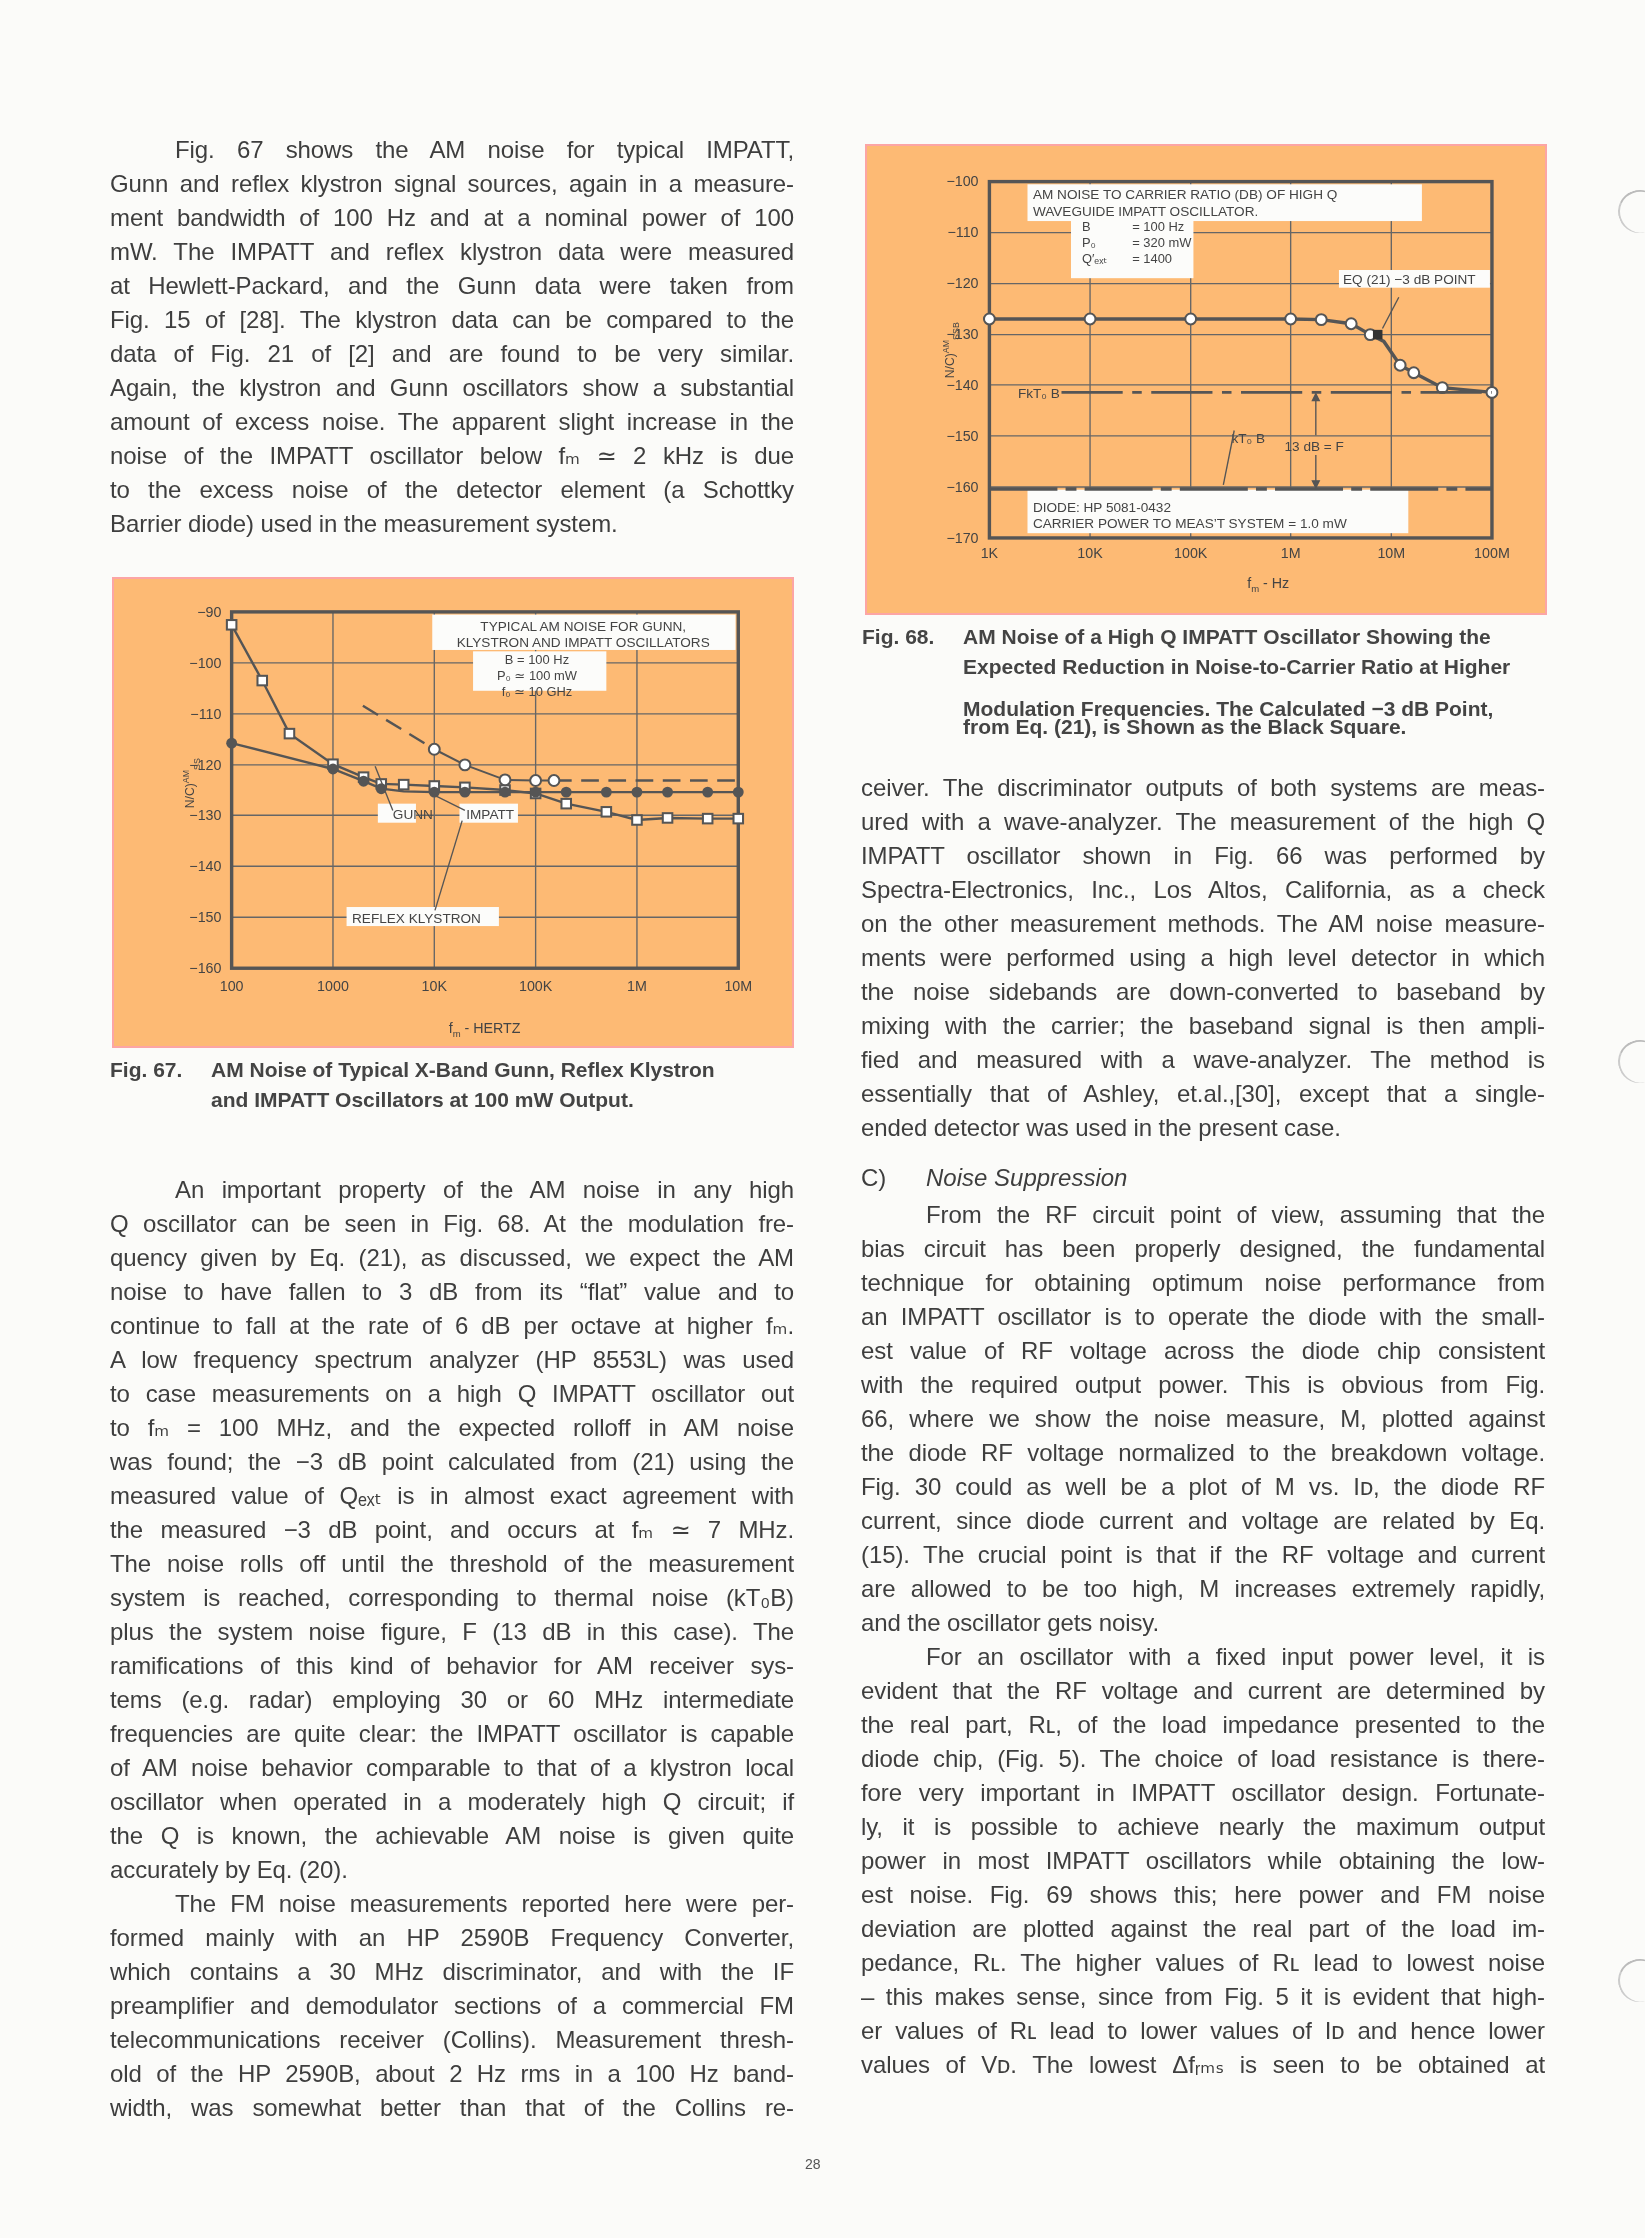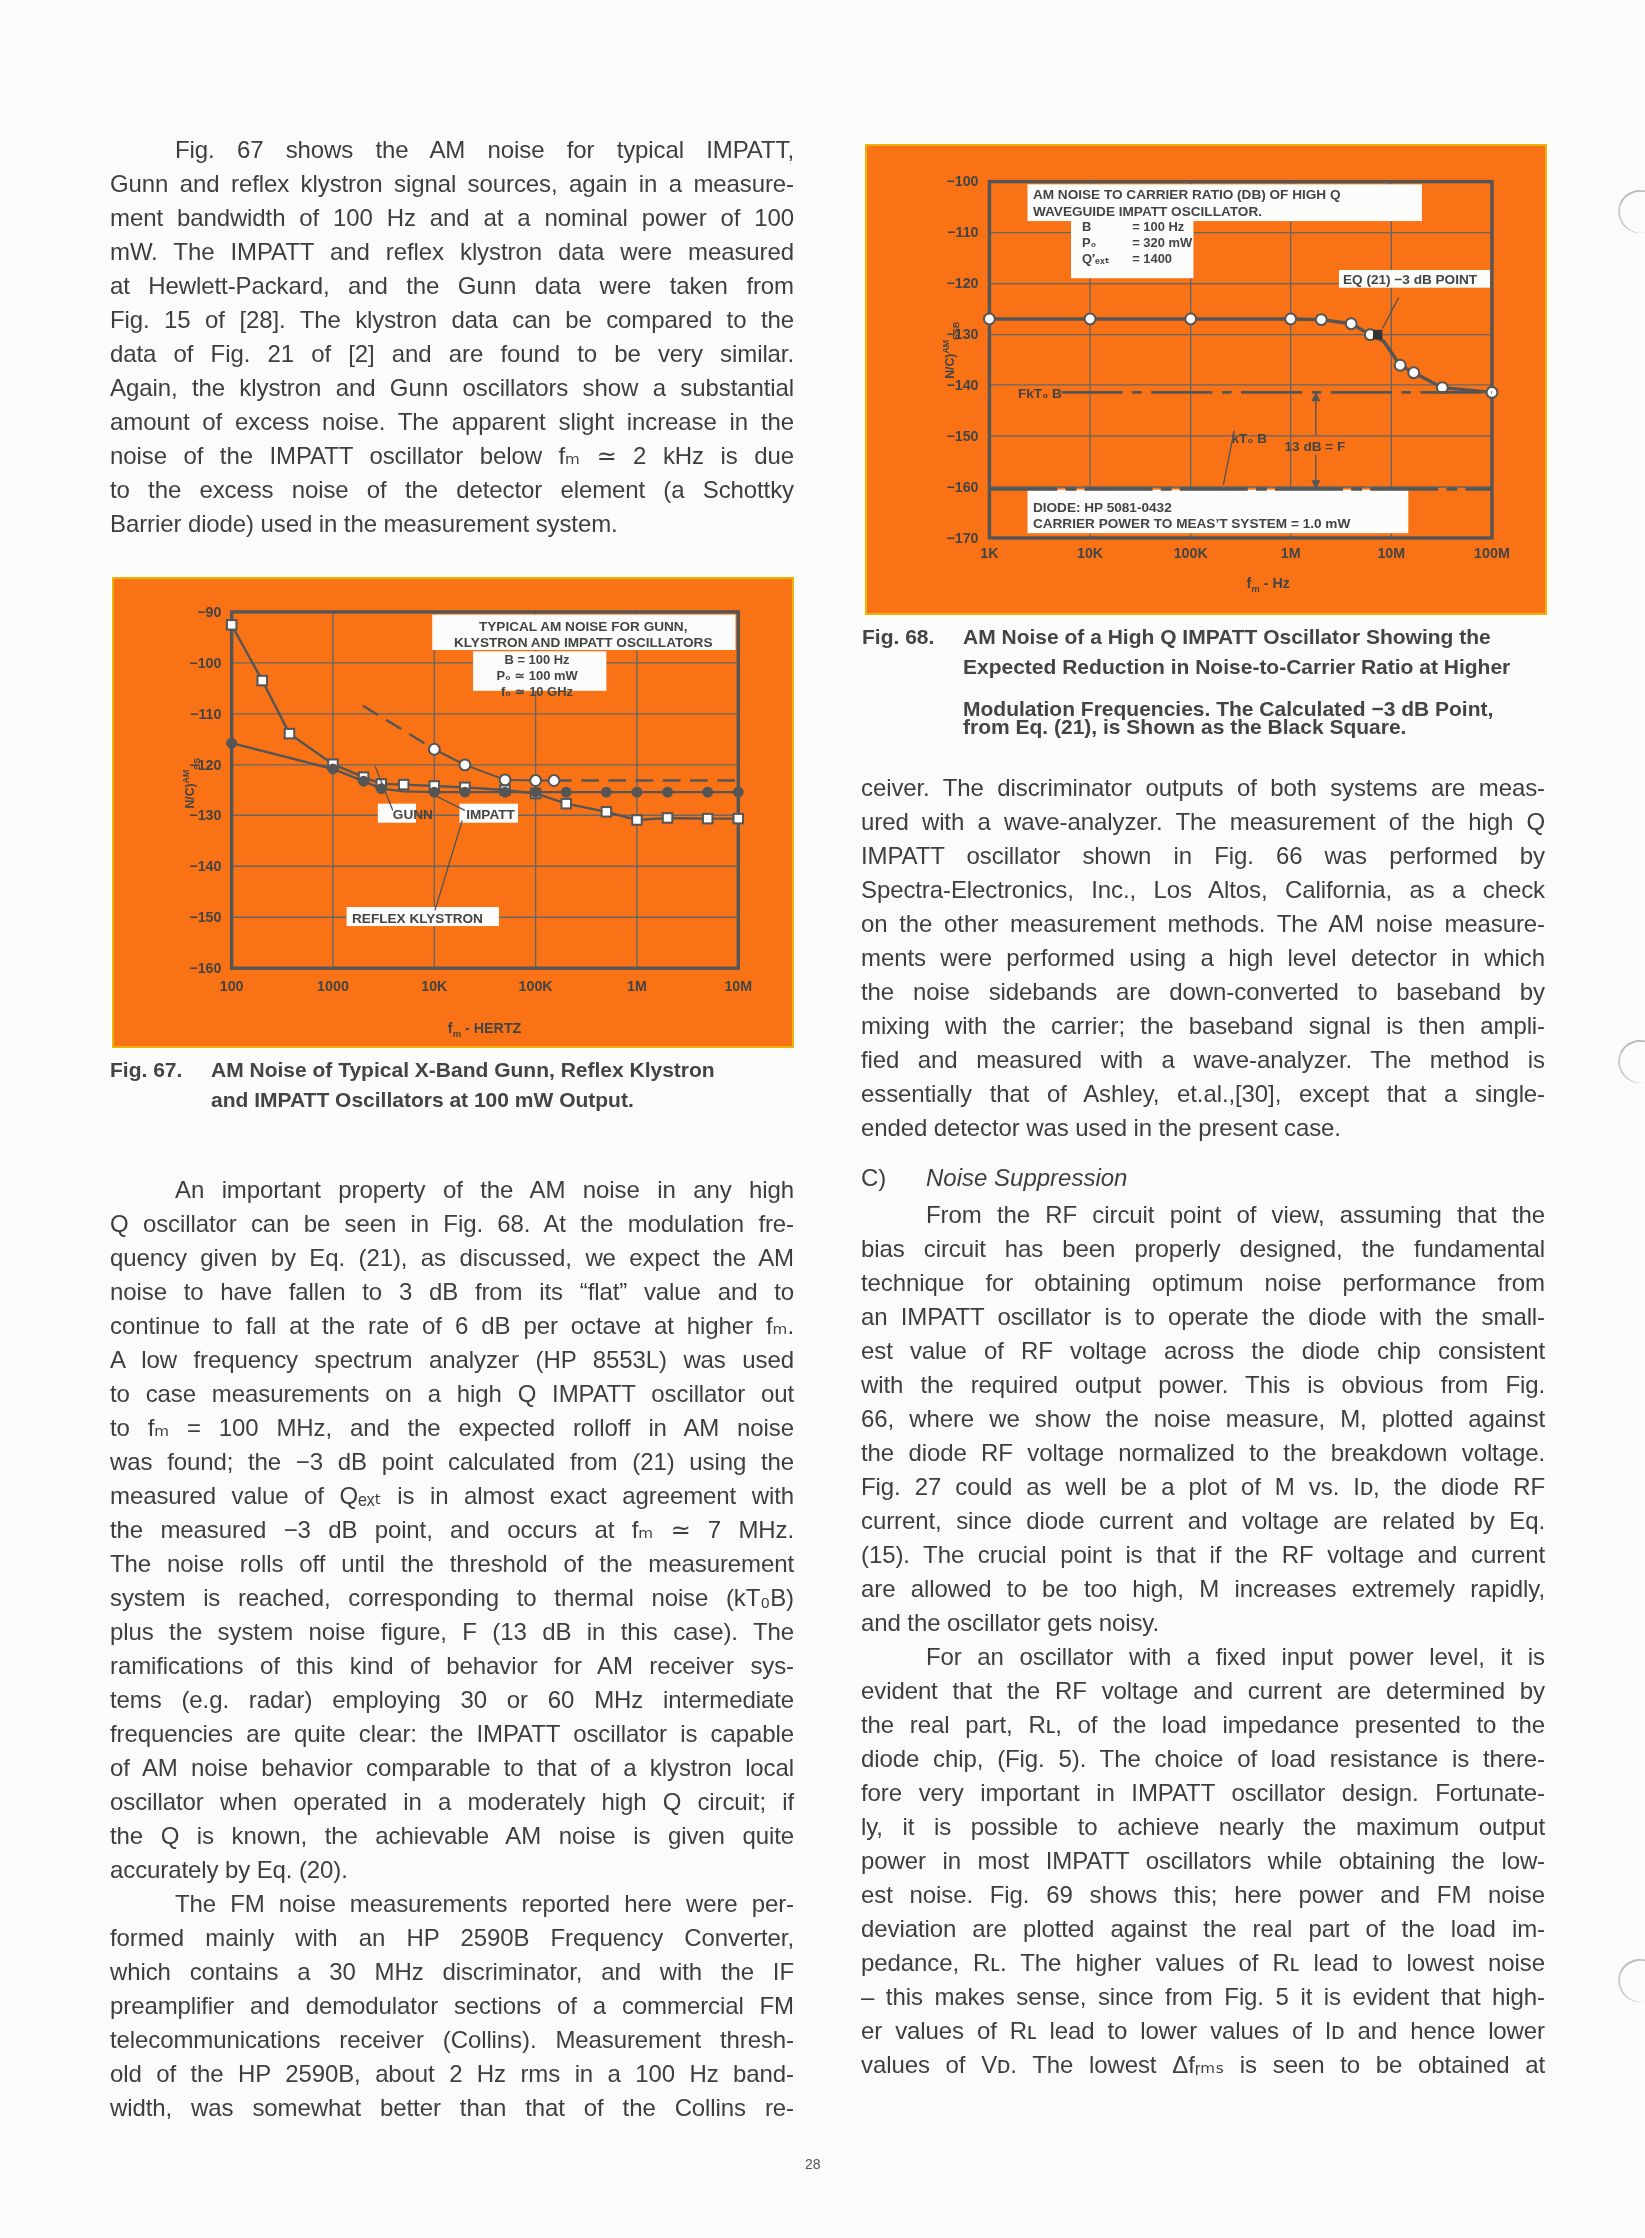--- a/index.html
+++ b/index.html
@@ -1,21 +1,21 @@
 <!DOCTYPE html>
 <html style="font-size:11px"><head>
 <meta charset="utf-8">
 <style>
   html, body { margin:0; padding:0; }
   body { width:1646px; height:2239px; background:#fbfbf9; position:relative; overflow:hidden;
          font-family:"Liberation Sans", "DejaVu Sans", sans-serif; color:#3e3e3e; }
   .col { position:absolute; font-size:24px; line-height:34px; text-align:justify; letter-spacing:-0.1px; }
   .line { display:block; text-align:justify; text-align-last:justify; white-space:nowrap; }
   .line.last { text-align-last:left; }
-  .fig { position:absolute; border:2px solid #eab308; background:#f97316;font-weight:bold; }
+  .fig { position:absolute; border:2px solid #fca5a5; background:#fdba74; }
   .caption { position:absolute; font-weight:bold; font-size:21px; line-height:30px; color:#444; }
   .caption .num { position:absolute; left:0; top:0; }
   .caption .txt { position:absolute; top:0; }
   .pagenum { position:absolute; left:805px; top:2156px; font-size:14px; color:#555; }
   .section { position:absolute; font-size:24px; }
   .section .lbl { position:absolute; left:0; }
   .section .ttl { position:absolute; left:65px; font-style:italic; white-space:nowrap; }
   .curl { position:absolute; width:41px; height:41px; border-radius:50%; border-top:2.7px solid #bbb; border-left:2px solid #ccc; transform:rotate(-20deg); }
   svg text { font-family:"Liberation Sans", "DejaVu Sans", sans-serif; fill:#444; }
 </style>
@@ -308,21 +308,21 @@
 
 <div class="col" style="left:861px; top:1198px; width:684px;">
   <span class="line" style="padding-left:65px;">From the RF circuit point of view, assuming that the</span>
   <span class="line">bias circuit has been properly designed, the fundamental</span>
   <span class="line">technique for obtaining optimum noise performance from</span>
   <span class="line">an IMPATT oscillator is to operate the diode with the small-</span>
   <span class="line">est value of RF voltage across the diode chip consistent</span>
   <span class="line">with the required output power. This is obvious from Fig.</span>
   <span class="line">66, where we show the noise measure, M, plotted against</span>
   <span class="line">the diode RF voltage normalized to the breakdown voltage.</span>
-  <span class="line">Fig. 27 could as well be a plot of M vs. Iᴅ, the diode RF</span>
+  <span class="line">Fig. 30 could as well be a plot of M vs. Iᴅ, the diode RF</span>
   <span class="line">current, since diode current and voltage are related by Eq.</span>
   <span class="line">(15). The crucial point is that if the RF voltage and current</span>
   <span class="line">are allowed to be too high, M increases extremely rapidly,</span>
   <span class="line last">and the oscillator gets noisy.</span>
   <span class="line" style="padding-left:65px;">For an oscillator with a fixed input power level, it is</span>
   <span class="line">evident that the RF voltage and current are determined by</span>
   <span class="line">the real part, Rʟ, of the load impedance presented to the</span>
   <span class="line">diode chip, (Fig. 5). The choice of load resistance is there-</span>
   <span class="line">fore very important in IMPATT oscillator design. Fortunate-</span>
   <span class="line">ly, it is possible to achieve nearly the maximum output</span>

